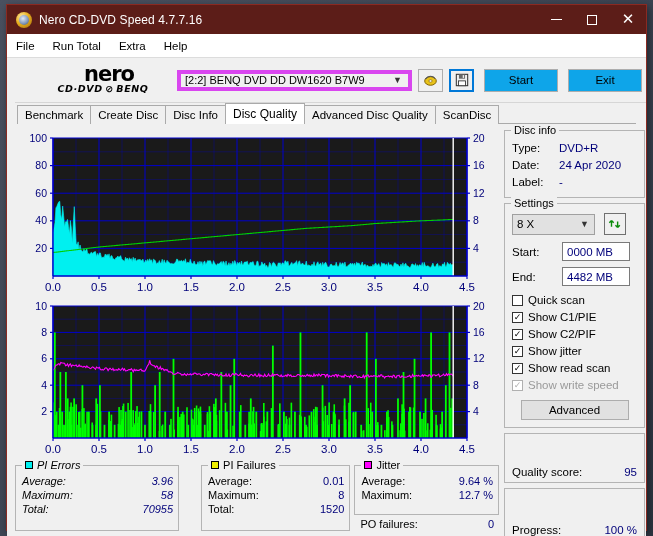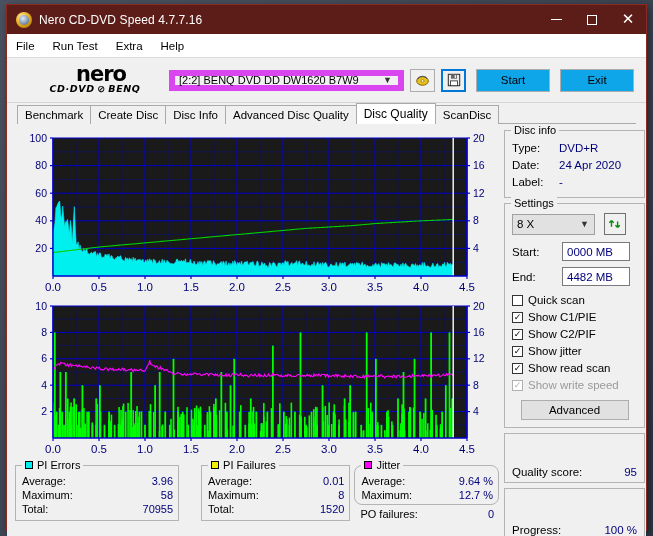--- a/index.html
+++ b/index.html
@@ -61,35 +61,36 @@
     border-bottom:1px solid #dcdcdc;
   }
   .menuitem { font-size:11.5px; color:#000; padding:2px 9px 2px 0; margin-right:9px; white-space:nowrap; }
 
   
   .toolbar {
     height: 45px; background:#f0f0f0;
     display:flex; align-items:center; flex:0 0 auto;
     border-bottom:1px solid #d6d6d6;
     padding: 0 8px;
+    margin-left: 8px;
   }
   .nero-logo { width:150px; padding-left:10px; flex:0 0 auto; }
   .nero-word {
     font-family:"DejaVu Sans", sans-serif;
     font-weight:bold; font-size:21px; letter-spacing:-1px; color:#000;
     line-height:17px; text-align:center; padding-left:12px;
   }
   .nero-sub {
     font-family:"DejaVu Sans", sans-serif;
     font-weight:bold; font-style:italic; font-size:9.5px; letter-spacing:.6px;
     color:#000; line-height:11px; text-align:center;
   }
   .drive-select {
     flex:0 0 auto; width:235px; height:21px; margin-left:4px;
-    background:#f0f0f0; border:6px solid #d946ef;
+    background:#f0f0f0; border:4px solid #d946ef;
     display:flex; align-items:center; padding:0 4px;
     font-size:11px; color:#000; position:relative;
   }
   .drive-select .chev { position:absolute; right:6px; color:#333; font-size:9px; }
   .tb-btn {
     width:25px; height:23px; margin-left:6px; background:#f0f0f0;
     border:1px solid #adadad; display:flex; align-items:center; justify-content:center;
     flex:0 0 auto;
   }
   .tb-btn.sel { border:2px solid #0078d7; }
@@ -208,21 +209,21 @@
           <span class="sq"></span>
         </div>
       <div class="wc">
           <span class="xx">✕</span>
         </div>
     </div>
   </div>
 
   <div class="menubar">
     <div class="menuitem">File</div>
-    <div class="menuitem">Run Test</div>
+    <div class="menuitem">Run Total</div>
     <div class="menuitem">Extra</div>
     <div class="menuitem">Help</div>
   </div>
 
   <div class="toolbar">
     <div class="nero-logo">
       <div class="nero-word">nero</div>
       <div class="nero-sub">CD·DVD ⊘ BENQ</div>
     </div>
     <div class="drive-select">
@@ -245,22 +246,22 @@
       </svg>
     </div>
     <div class="btn-wide">Start</div>
     <div class="btn-wide">Exit</div>
   </div>
 
   <div class="tabstrip">
     <div class="tab">Benchmark</div>
     <div class="tab">Create Disc</div>
     <div class="tab">Disc Info</div>
+    <div class="tab active">Disc Quality</div>
     <div class="tab">Advanced Disc Quality</div>
-    <div class="tab active">Disc Quality</div>
     <div class="tab">ScanDisc</div>
   </div>
 
   <div class="content">
 
     <div class="left-col">
       <div class="chart-wrap">
         <svg class="chart-svg" id="chart0" width="484" height="168">
             <rect x="38" y="8" width="414" height="138" fill="#1a1a1a"></rect>
             <line x1="38" y1="8" x2="38" y2="146" stroke="#0000cd" stroke-width="1" opacity="1"></line>
@@ -671,21 +672,21 @@
             <line x1="360" y1="140" x2="360" y2="143" stroke="#0000cd" stroke-width="1.2"></line>
             <text x="360" y="155" text-anchor="middle" font-size="11.5" fill="#00007a" font-family="&quot;Liberation Sans&quot;, sans-serif">3.5</text>
             <line x1="406" y1="140" x2="406" y2="143" stroke="#0000cd" stroke-width="1.2"></line>
             <text x="406" y="155" text-anchor="middle" font-size="11.5" fill="#00007a" font-family="&quot;Liberation Sans&quot;, sans-serif">4.0</text>
             <line x1="452" y1="140" x2="452" y2="143" stroke="#0000cd" stroke-width="1.2"></line>
             <text x="452" y="155" text-anchor="middle" font-size="11.5" fill="#00007a" font-family="&quot;Liberation Sans&quot;, sans-serif">4.5</text>
           </svg>
       </div>
 
       <div class="stats-row">
-        <div class="gbox" style="width:176px;">
+        <div class="gbox" style="width:176px;font-style:italic;">
           <div class="legend">
             <span class="swatch" style="background:#00f0f0"></span>
             <span>PI Errors</span>
           </div>
           <div class="srow">
             <span class="k">Average:</span>
             <span class="v">3.96</span>
           </div>
           <div class="srow">
             <span class="k">Maximum:</span>
@@ -710,21 +711,21 @@
             <span class="k">Maximum:</span>
             <span class="v">8</span>
           </div>
           <div class="srow">
             <span class="k">Total:</span>
             <span class="v">1520</span>
           </div>
         </div>
 
         <div style="width:156px;margin-left:4px;">
-          <div class="gbox" style="padding-bottom:2px;border-radius:8px;">
+          <div class="gbox" style="padding-bottom:12px;">
             <div class="legend">
               <span class="swatch" style="background:#ff00ff"></span>
               <span>Jitter</span>
             </div>
             <div class="srow">
               <span class="k">Average:</span>
               <span class="v">9.64 %</span>
             </div>
             <div class="srow">
               <span class="k">Maximum:</span>

